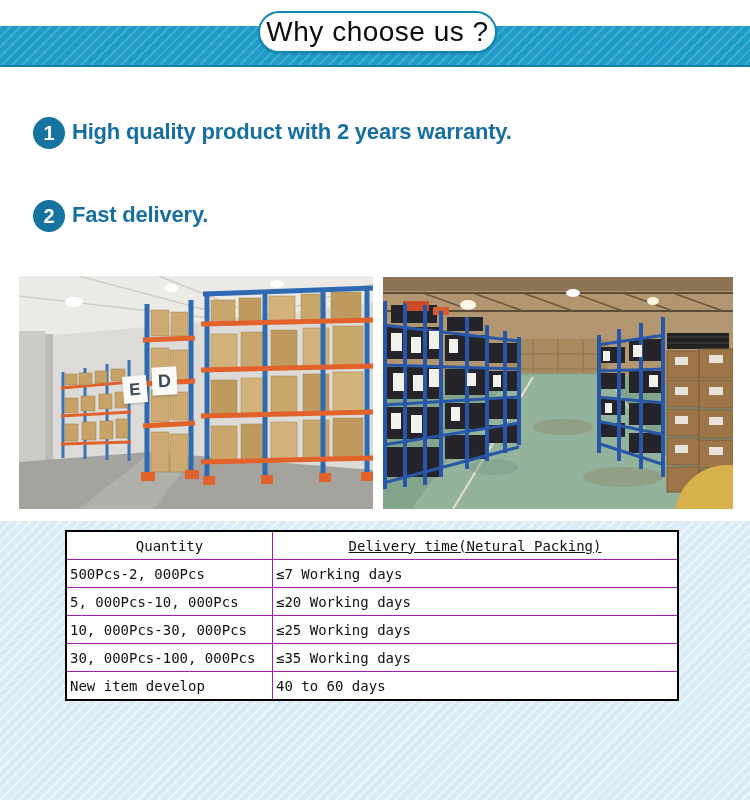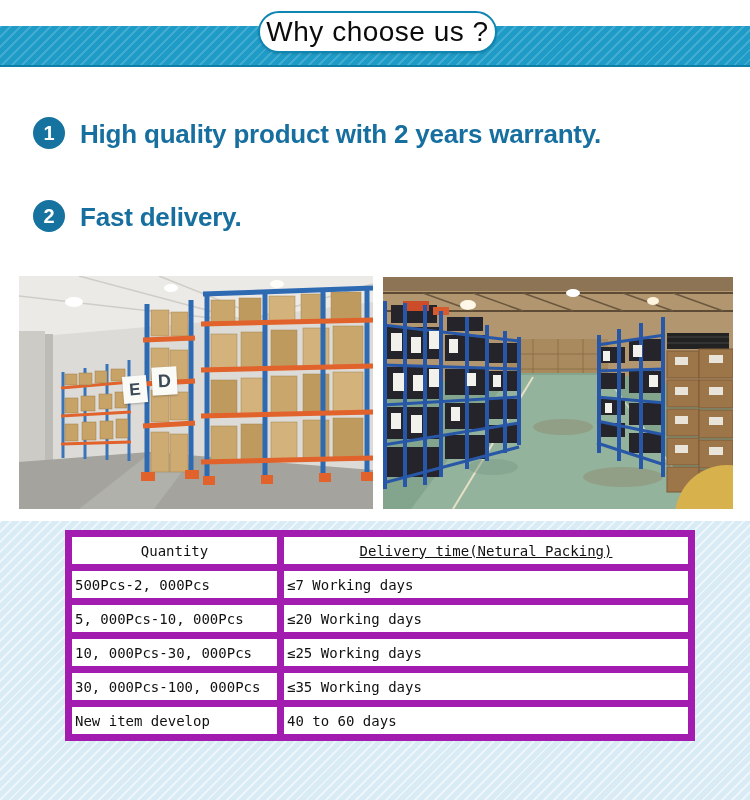--- a/index.html
+++ b/index.html
@@ -21,22 +21,22 @@
     box-shadow:0 1px 2px rgba(0,0,0,.15);
   }
   .banner-pill span{font-size:28px;color:#0b0b0b;letter-spacing:.5px;}
   
   .num-circle{
     position:absolute;width:32px;height:32px;border-radius:50%;
     background:#16729f;color:#ffffff;font-weight:bold;font-size:20px;
     display:flex;align-items:center;justify-content:center;
   }
   .pt-title{
-    position:absolute;left:80px;color:#176fa0;font-weight:bold;
-    font-size:26px;letter-spacing:-0.2px;white-space:nowrap;
+    position:absolute;left:72px;color:#176fa0;font-weight:bold;
+    font-size:22px;letter-spacing:-0.2px;white-space:nowrap;
   }
   .pt-sub{
     position:absolute;left:80px;color:#176fa0;font-weight:bold;
     font-size:19px;white-space:nowrap;
   }
   
   .photo{position:absolute;overflow:hidden;}
   .photo-left{left:19px;top:276px;width:354px;height:233px;}
   .photo-right{left:383px;top:277px;width:350px;height:232px;}
   .aisle-sign{
@@ -51,21 +51,21 @@
     position:absolute;left:0;top:521px;width:750px;height:279px;
     background-color:#d9ecf6;
     background-image:repeating-linear-gradient(135deg,rgba(255,255,255,.5) 0 2px,transparent 2px 7px);
   }
   table.delivery{
     position:absolute;left:65px;top:9px;border-collapse:collapse;
     background:#ffffff;border:2px solid #000000;
     font-family:"DejaVu Sans Mono",monospace;font-size:14px;color:#111111;
   }
   table.delivery th,table.delivery td{
-    border:7px solid #a21caf;height:27px;padding:0 3px;
+    border:1px solid #a21caf;height:27px;padding:0 3px;
     font-weight:normal;white-space:nowrap;
   }
   table.delivery th{text-align:center;}
   table.delivery td{text-align:left;}
   .col-qty{width:199px;}
   .col-time{width:398px;text-decoration:underline;}
 </style>
 </head>
 <body>
 

